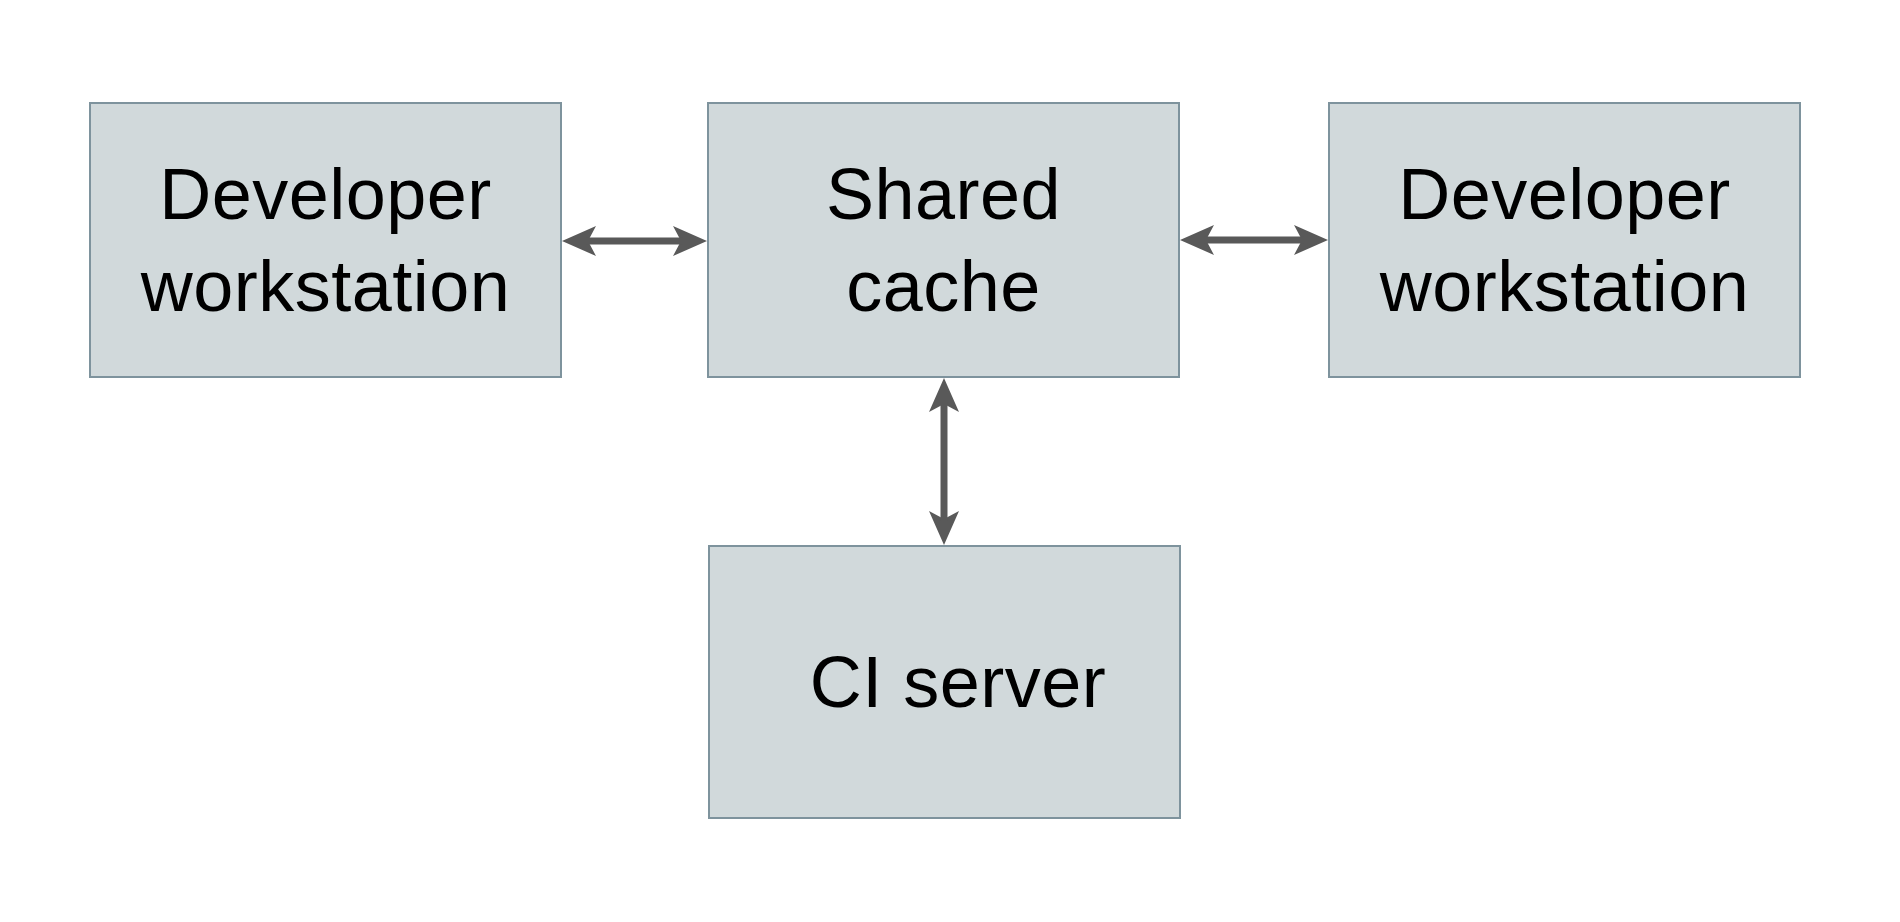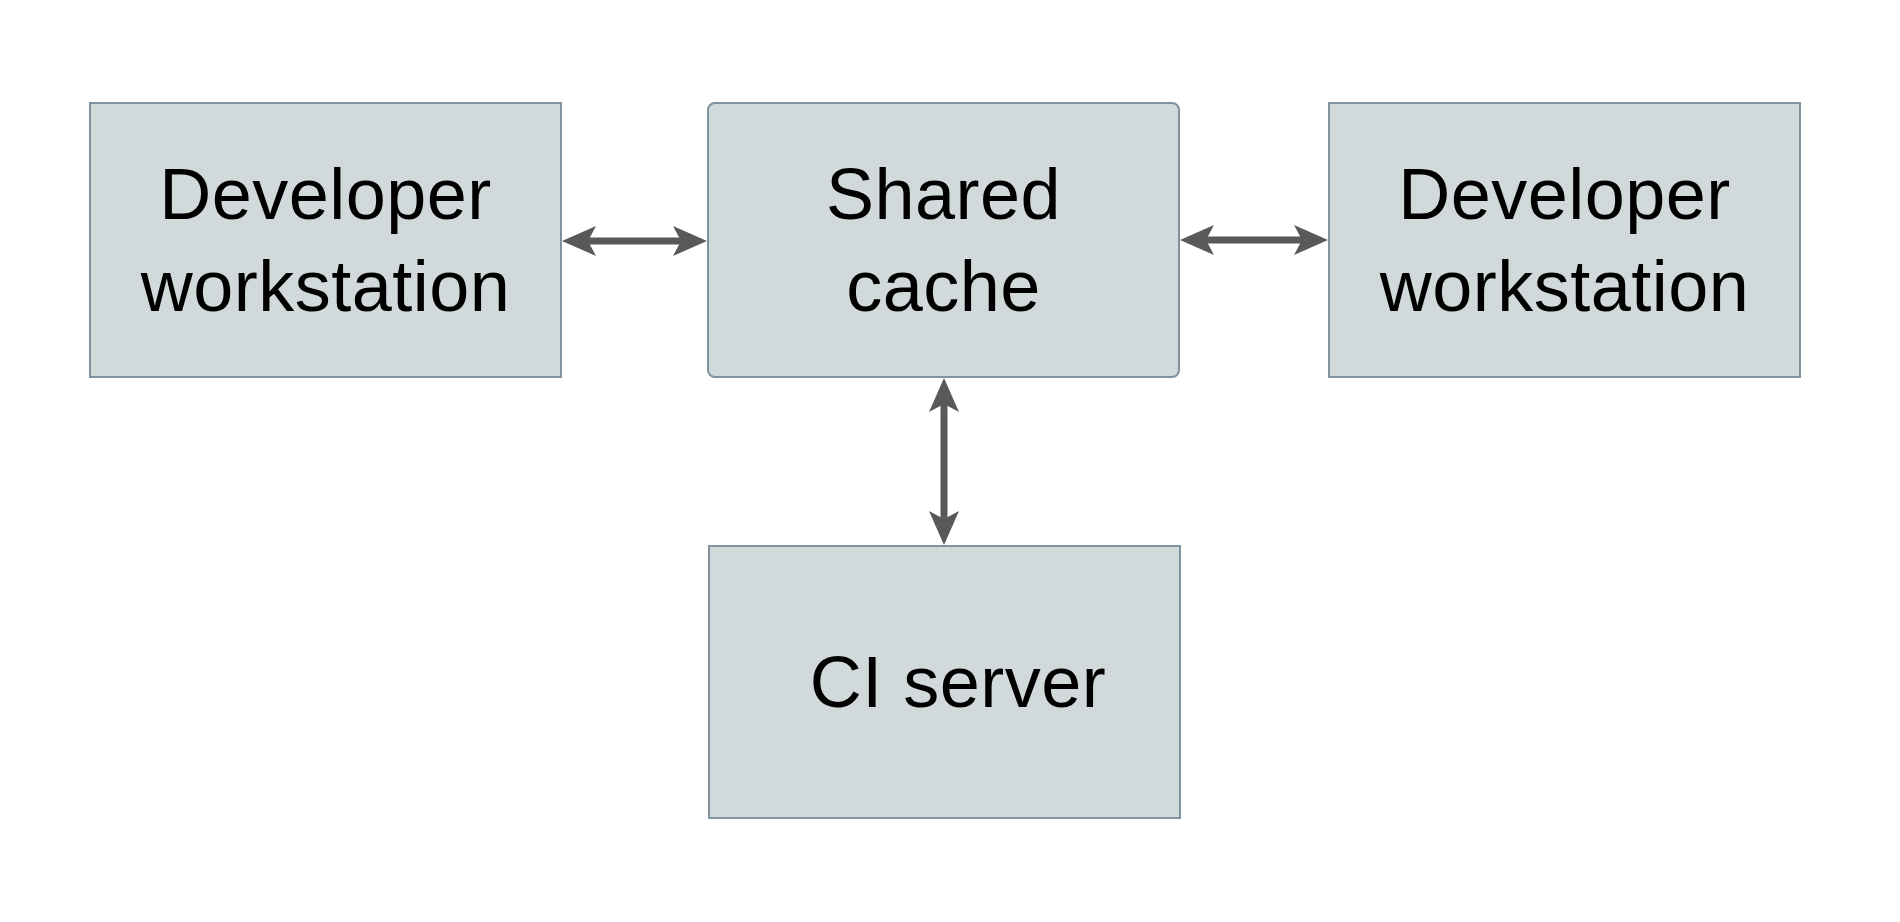--- a/index.html
+++ b/index.html
@@ -31,21 +31,21 @@
   }
   .node-label{
     font-size:72px;
     line-height:92px;
     color:var(--text);
     text-align:center;
     white-space:pre-line;
     letter-spacing:0.5px;
   }
   .node-dev-left   {left:89px;  top:102px;}
-  .node-shared     {left:707px; top:102px;border-radius:8px;}
+  .node-shared     {left:707px; top:102px;}
   .node-dev-right  {left:1328px;top:102px;}
   .node-ci         {left:708px; top:545px; height:274px;padding-left:27px;}
   .arrow{position:absolute;display:block;}
   .arrow path{fill:var(--arrow);}
   .arrow-h1{left:562px; top:224px; width:145px; height:34px;}
   .arrow-h2{left:1180px;top:223px; width:148px; height:34px;}
   .arrow-v {left:927px; top:378px; width:34px;  height:167px;}
 </style>
 </head>
 <body>

